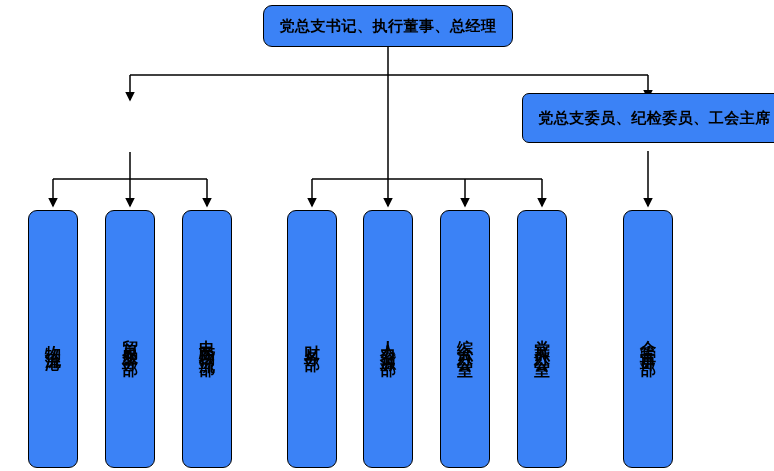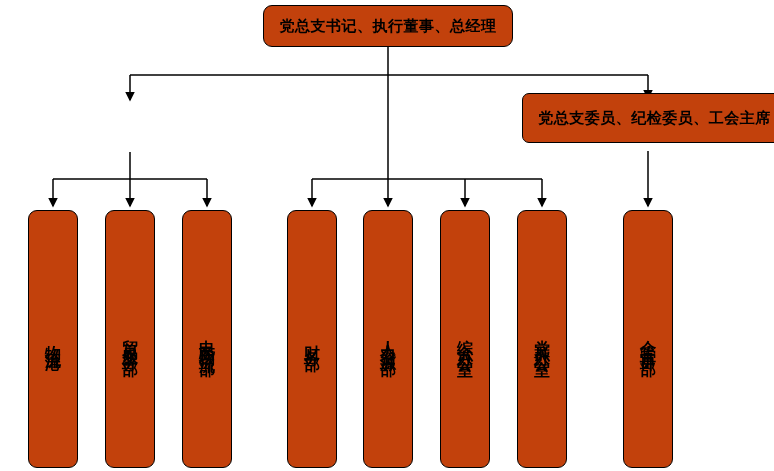--- a/index.html
+++ b/index.html
@@ -19,21 +19,21 @@
     position: absolute;
     left: 0;
     top: 0;
     width: 774px;
     height: 471px;
     pointer-events: none;
   }
   .node {
     position: absolute;
     box-sizing: border-box;
-    background: #c2410c;
+    background: #3b82f6;
     border: 1.5px solid #000000;
     border-radius: 9px;
     display: flex;
     align-items: center;
     justify-content: center;
     color: #000000;
     font-weight: 700;
     text-align: center;
   }
   .node.h-node {

